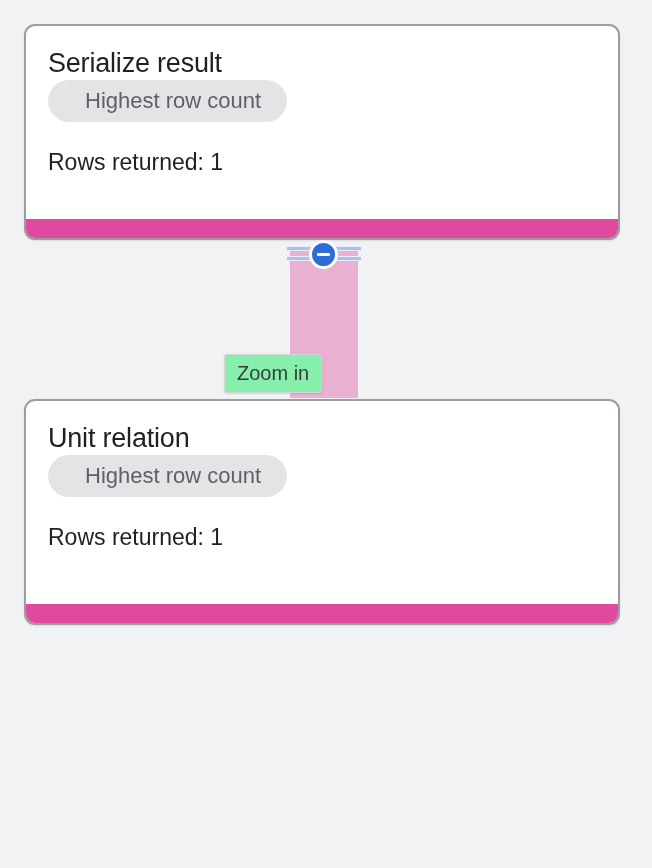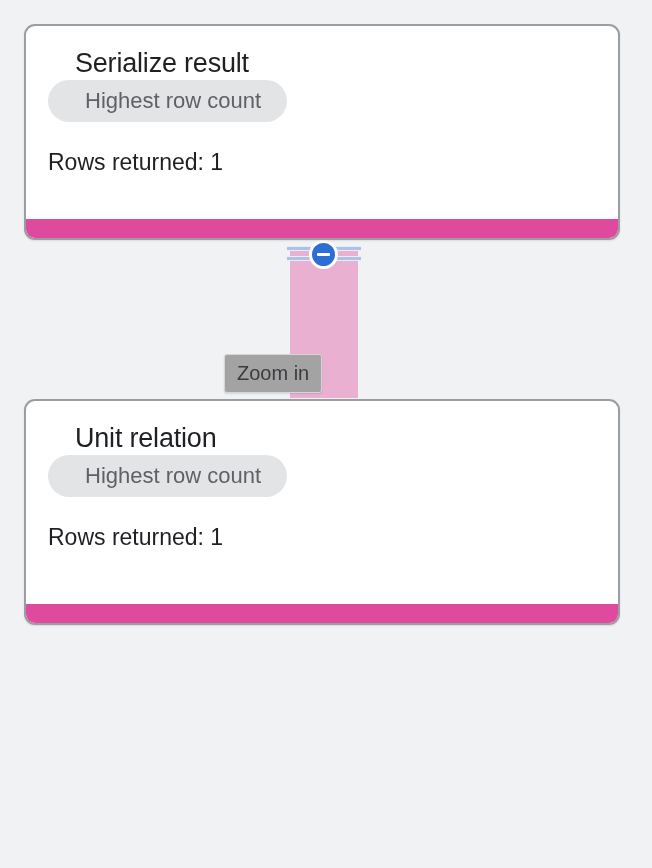--- a/index.html
+++ b/index.html
@@ -37,21 +37,20 @@
     padding: 20px 22px 0 22px;
   }
 
   .node-title {
     font-size: 27px;
     line-height: 34px;
     font-weight: 400;
     color: #1f2023;
     letter-spacing: -0.2px;
     white-space: nowrap;
-    margin-left: 27px;
   }
 
   .chip {
     display: inline-block;
     padding: 7px 26px 8px 37px;
     background: #e3e4e6;
     color: #5e6166;
     border-radius: 22px;
     font-size: 22px;
     line-height: 27px;
@@ -106,21 +105,21 @@
   .collapse-btn .minus {
     width: 13px;
     height: 3px;
     background: #ffffff;
     border-radius: 1px;
   }
 
   
   .tooltip {
     position: absolute;
-    background: #a3a3a3;
+    background: #86efac;
     border: 1px solid #d6d6d6;
     border-radius: 3px;
     padding: 6px 12px 7px 12px;
     font-size: 20px;
     line-height: 24px;
     color: #3b3c3f;
     white-space: nowrap;
     box-shadow: 0 1px 2px rgba(0,0,0,0.12);
   }
 </style>

